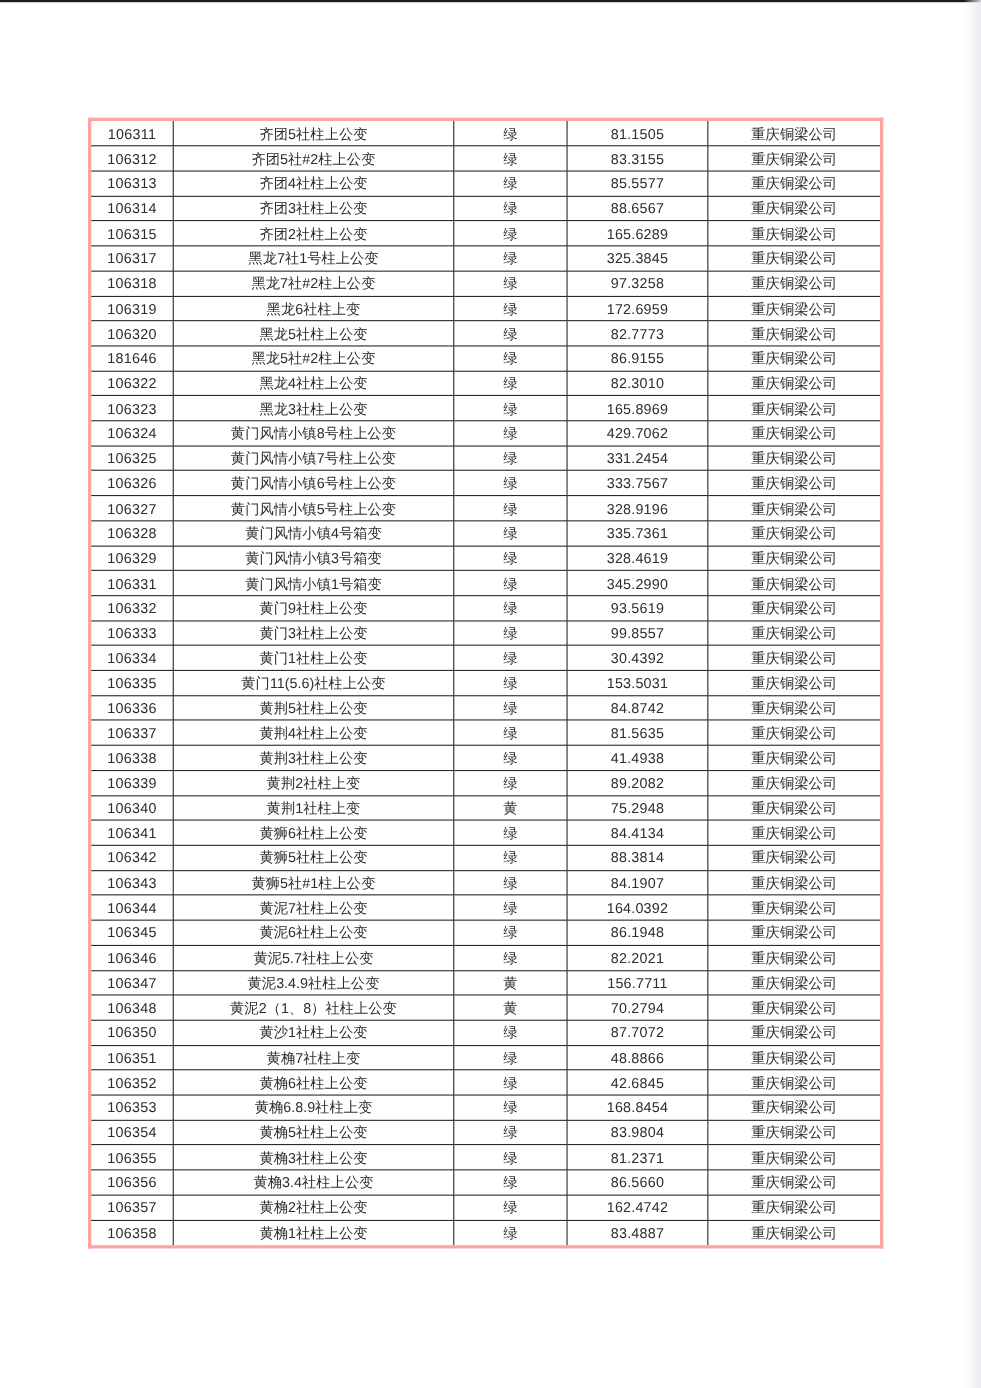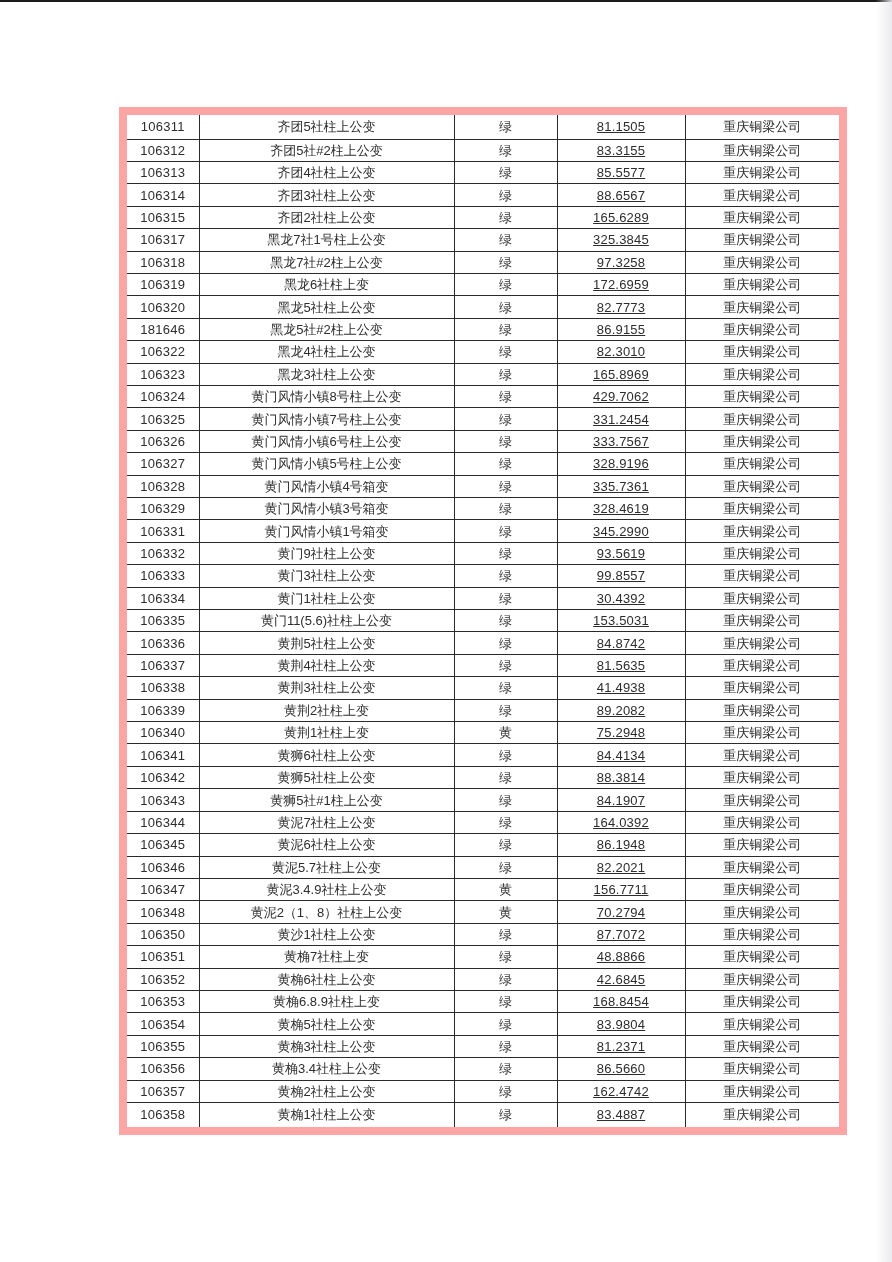--- a/index.html
+++ b/index.html
@@ -28,36 +28,35 @@
     background: linear-gradient(to right, rgba(240,240,243,0), rgba(233,233,238,0.9));
   }
   table.grid {
     position: absolute;
     left: 80px;
     top: 107px;
     width: 720px;
     height: 1028px;
     border-collapse: collapse;
     table-layout: fixed;
-    border: 8px solid #fca5a5;
-    margin-left: 39px;
+    border: 3px solid #fca5a5;
   }
   table.grid td {
     border: 1px solid #2a2a2a;
     text-align: center;
     vertical-align: middle;
     font-size: 13px;
     color: #2d2d2d;
     padding: 0 2px;
     overflow: hidden;
     white-space: nowrap;
     line-height: 1;
   }
   td.c-id     { letter-spacing: 0.3px; }
-  td.c-value  { letter-spacing: 0.2px; text-decoration: underline; }
+  td.c-value  { letter-spacing: 0.2px; }
 </style>
 </head>
 <body>
 
 <div class="viewport">
   <div class="top-edge"></div>
 
   <table class="grid">
     <colgroup>
       <col style="width:76px">

